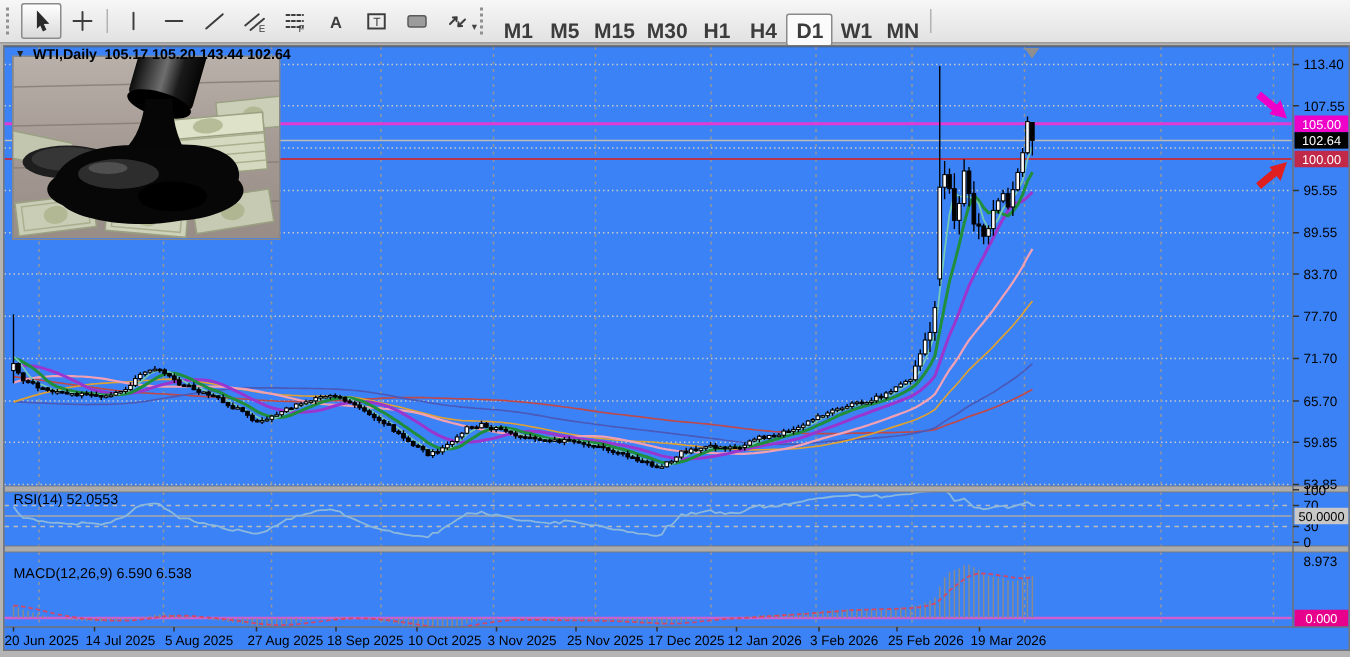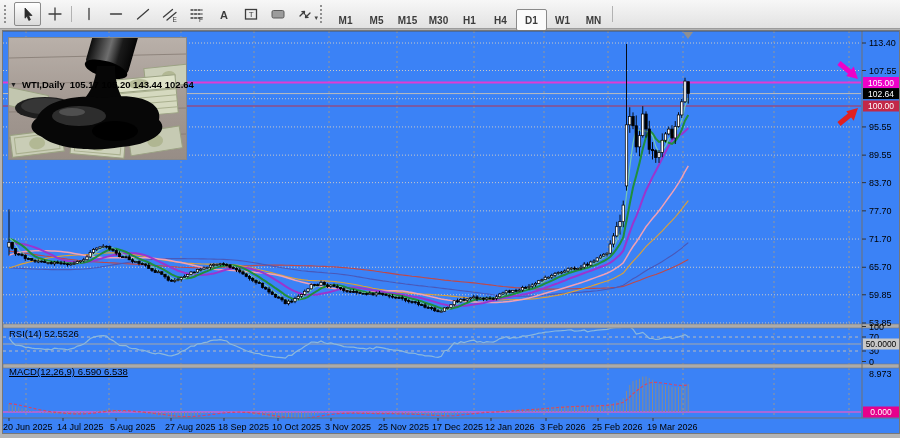--- a/index.html
+++ b/index.html
@@ -8,28 +8,28 @@
   .toolbar{position:absolute;left:0;top:0;width:900px;height:29px;background:linear-gradient(#f7f7f7,#e2e2e2);
            border-bottom:1px solid #9c9c9c;display:flex;align-items:center;box-sizing:border-box;padding-left:2px;}
   .grip{width:4px;height:18px;border-left:2px dotted #909090;margin:0 4px 0 2px;}
   .tsep{width:1px;height:16px;background:#b2b2b2;margin:0 3px;}
   .tbtn{width:25px;height:22px;display:flex;align-items:center;justify-content:center;border:1px solid transparent;
         border-radius:2px;color:#333;position:relative;}
   .tbtn.sel{border:1px solid #8a8a8a;background:linear-gradient(#ffffff,#dadada);}
   .tbtn svg{display:block;}
   .tbtn .caret{font-size:7px;color:#444;position:absolute;right:-1px;bottom:3px;}
   .tfbtn{height:20px;min-width:23px;padding:0 3px;display:flex;align-items:center;justify-content:center;
-         font-size:10px;font-weight:bold;color:#3c3c3c;border:1px solid transparent;border-radius:2px;margin-top:12px;}
+         font-size:14px;font-weight:bold;color:#3c3c3c;border:1px solid transparent;border-radius:2px;margin-top:12px;}
   .tfbtn.sel{border:1px solid #8a8a8a;background:#fbfbfb;text-align:right;}
   
   .chart{position:absolute;left:2px;top:30px;width:896px;height:402px;background:#3b82f6;border:1px solid #777;
          box-sizing:content-box;}
   #chart-svg{position:absolute;left:0;top:0;}
   .chart-title{position:absolute;left:7px;top:0px;height:9px;font-size:9.5px;font-weight:bold;color:#000;
-               display:flex;gap:5px;align-items:center;white-space:nowrap;z-index:5;margin-top:48px;}
+               display:flex;gap:5px;align-items:center;white-space:nowrap;z-index:5;}
   .chart-title .dd{font-size:7px;color:#222;}
   .ind-label{position:absolute;font-size:9.5px;color:#000;z-index:5;white-space:nowrap;}
   .photo{position:absolute;left:6px;top:7px;width:177px;height:121px;z-index:4;box-shadow:0 0 0 1px #888;}
 </style>
 </head>
 <body>
 
 <div class="screen">
   <div class="toolbar" id="toolbar">
       <div class="grip"></div>
@@ -979,16 +979,16 @@
         <path d="M88 28 C86 44 82 54 74 62 L116 66 C108 52 106 40 106 28 Z" fill="#060606"></path>
         <g>
           <path d="M28 80 C36 62 68 56 94 60 C128 54 154 64 150 82 C162 94 140 107 112 109 C80 115 44 109 33 99 C20 93 20 86 28 80 Z" fill="#070707"></path>
           <ellipse cx="70" cy="78" rx="27" ry="10" fill="#2d2d2d"></ellipse>
           <ellipse cx="63" cy="74" rx="13" ry="4" fill="#6b6b6b" opacity="0.55"></ellipse>
           <ellipse cx="106" cy="93" rx="23" ry="10" fill="#000"></ellipse>
         </g>
       </svg>
     </div>
 
-    <div class="ind-label" style="left:6px;top:297px;">RSI(14) 52.5526</div>
-    <div class="ind-label" style="left:6px;top:335px;text-decoration:underline;">MACD(12,26,9) 6.590 6.538</div>
+    <div class="ind-label" style="left:6px;top:297px;">RSI(14) 52.0553</div>
+    <div class="ind-label" style="left:6px;top:346px;">MACD(12,26,9) 6.590 6.538</div>
   </div>
 </div>
 
 </body></html>

